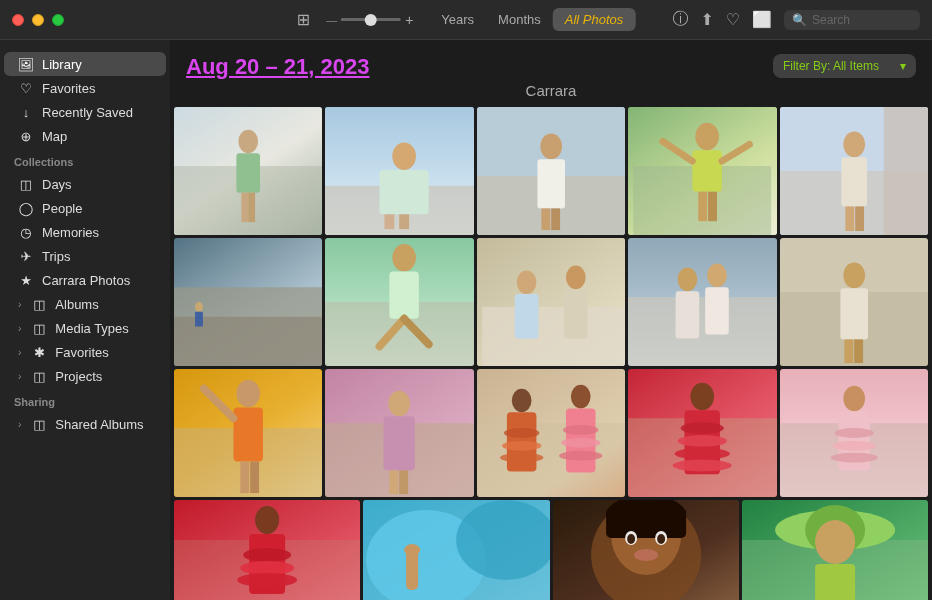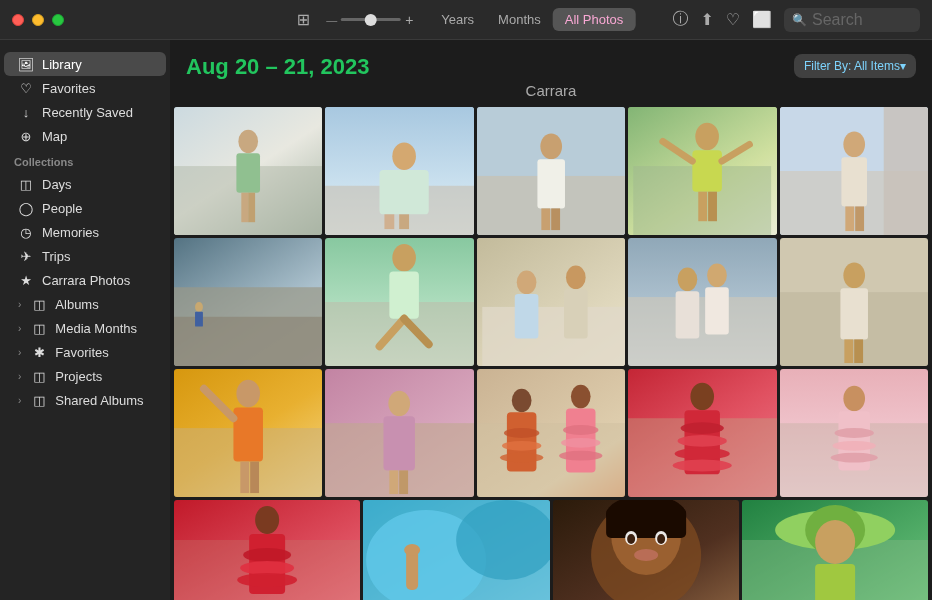--- a/index.html
+++ b/index.html
@@ -84,21 +84,22 @@
     }
     .nav-tab {
       padding: 4px 12px;
       font-size: 13px;
       color: #aaa;
       cursor: pointer;
       border-radius: 6px;
     }
     .nav-tab.active {
       background: #555;
-      color: #f9a8d4;
+      color: #eab308;
+      font-style: italic;
     }
 
     .titlebar-actions {
       display: flex;
       align-items: center;
       gap: 12px;
       margin-left: auto;
     }
     .action-icon {
       color: #aaa;
@@ -111,21 +112,21 @@
       background: #3a3a3a;
       border-radius: 6px;
       padding: 3px 8px;
       gap: 5px;
     }
     .search-box input {
       background: transparent;
       border: none;
       outline: none;
       color: #aaa;
-      font-size: 16px;
+      font-size: 12px;
       width: 100px;
     }
     .search-box input::placeholder { color: #666; }
 
     
     .main {
       display: flex;
       flex: 1;
       overflow: hidden;
     }
@@ -184,42 +185,43 @@
     }
 
     
     .date-header {
       padding: 14px 16px 8px 16px;
       position: relative;
     }
     .date-title {
       font-size: 22px;
       font-weight: 700;
-      color: #22c55e;
+      color: #d946ef;
+      text-decoration: underline;
     }
     .date-location {
       font-size: 15px;
       color: #aaa;
       margin-top: 2px;
       text-align: center;
     }
     .filter-btn {
       position: absolute;
       top: 14px;
       right: 16px;
       background: rgba(80,80,80,0.7);
       border: none;
       border-radius: 8px;
-      color: #7dd3fc;
+      color: #84cc16;
       font-size: 12px;
       padding: 5px 10px;
       cursor: pointer;
       display: flex;
       align-items: center;
-      gap: 0;
+      gap: 21px;
     }
 
     
     .photo-grid {
       padding: 0 4px 4px 4px;
       display: flex;
       flex-direction: column;
       gap: 3px;
     }
     .photo-row {
@@ -328,33 +330,34 @@
       <span>Carrara Photos</span>
     </div>
     <div class="sidebar-item">
       <span class="expand-arrow">›</span>
       <span class="item-icon">◫</span>
       <span>Albums</span>
     </div>
     <div class="sidebar-item">
       <span class="expand-arrow">›</span>
       <span class="item-icon">◫</span>
-      <span>Media Months</span>
+      <span>Media Types</span>
     </div>
     <div class="sidebar-item">
       <span class="expand-arrow">›</span>
       <span class="item-icon">✱</span>
       <span>Favorites</span>
     </div>
     <div class="sidebar-item">
       <span class="expand-arrow">›</span>
       <span class="item-icon">◫</span>
       <span>Projects</span>
     </div>
 
+    <div class="sidebar-section-title">Sharing</div>
     <div class="sidebar-item">
       <span class="expand-arrow">›</span>
       <span class="item-icon">◫</span>
       <span>Shared Albums</span>
     </div>
   </div>
 
   <div class="content">
     <div class="date-header">
       <div class="date-title">Aug 20 – 21, 2023</div>

